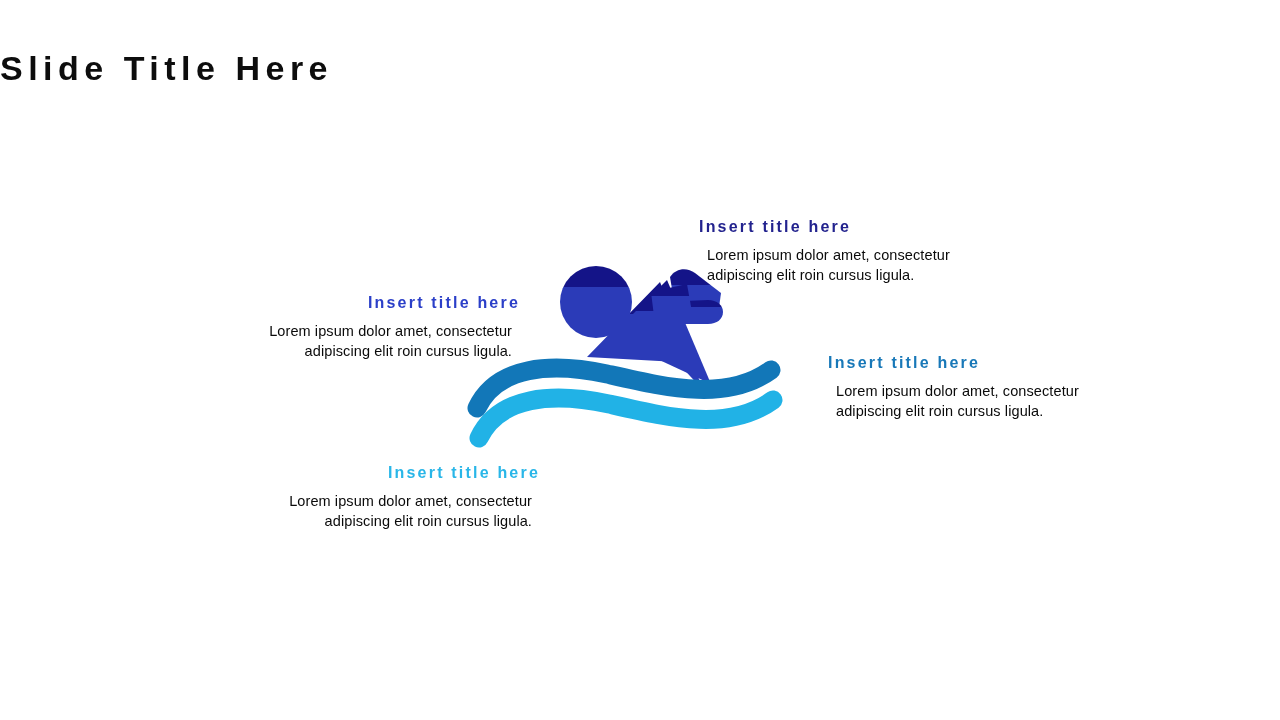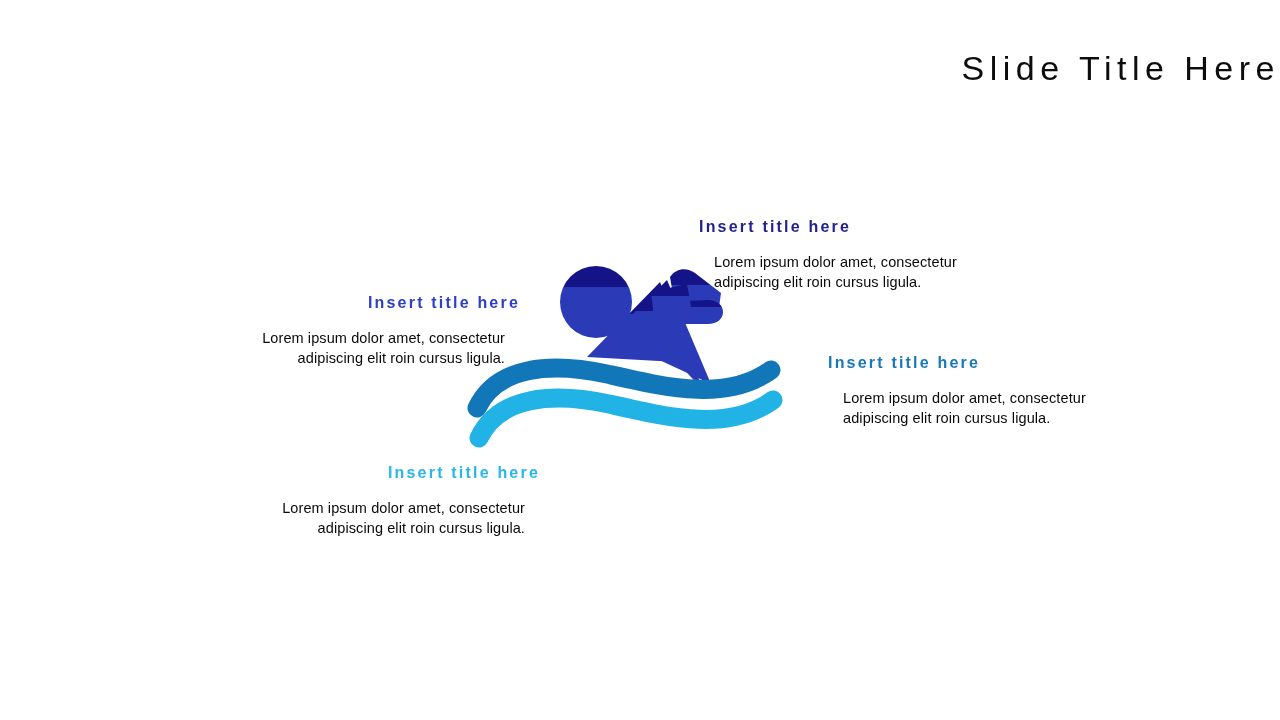--- a/index.html
+++ b/index.html
@@ -18,23 +18,23 @@
     position: relative;
     width: 1280px;
     height: 720px;
     background: #ffffff;
   }
   .slide-title {
     position: absolute;
     left: 0;
     top: 46px;
     width: 1280px;
-    text-align: right;
+    text-align: left;
     font-size: 34px;
-    font-weight: 400;
+    font-weight: 700;
     letter-spacing: 5.5px;
     color: #0d0d0d;
     line-height: 44px;
     white-space: nowrap;
   }
   .callout {
     position: absolute;
   }
   .callout .c-title {
     font-size: 16px;
@@ -43,21 +43,21 @@
     line-height: 22px;
     margin: 0 0 3px 0;
     white-space: nowrap;
   }
   .callout .c-body {
     font-size: 14.5px;
     font-weight: 400;
     color: #0a0a0a;
     line-height: 19.5px;
     letter-spacing: 0.1px;
-    margin: 15px;
+    margin: 8px;
   }
   .callout.align-right {
     text-align: right;
   }
   .callout.align-left {
     text-align: left;
   }
   
   #callout-top-right  { left: 699px; top: 216px;  width: 300px; }
   #callout-left       { left: 240px; top: 292px;  width: 280px; }

